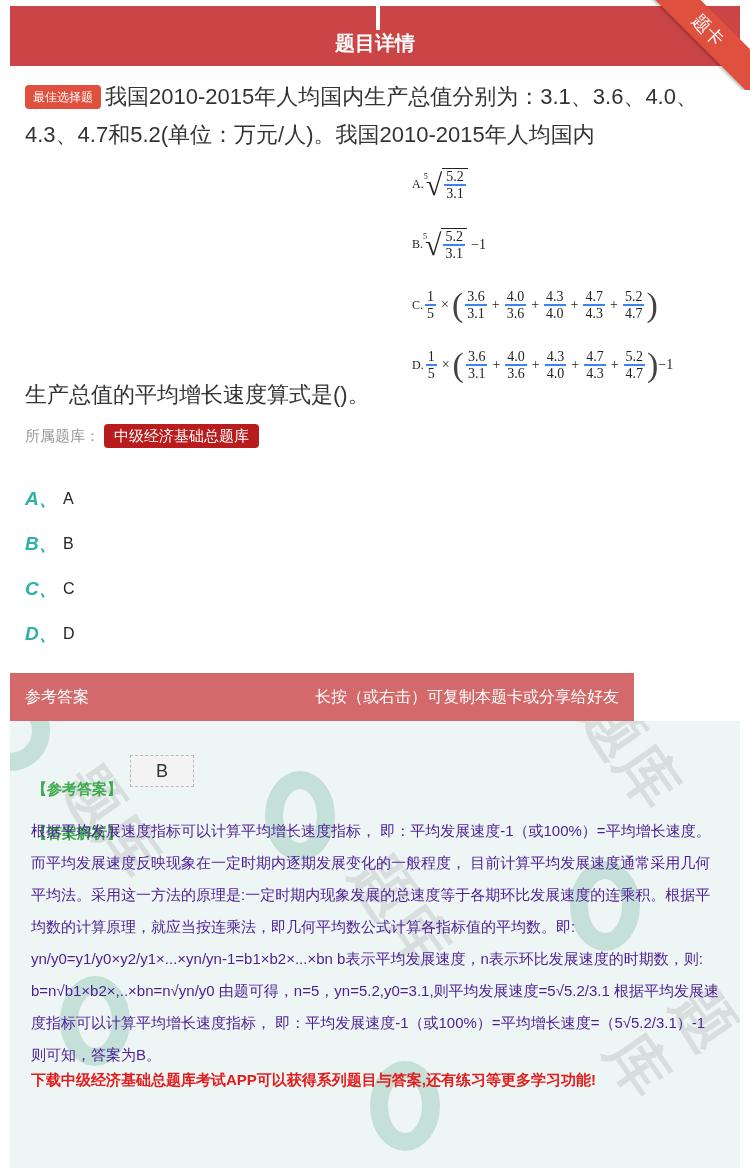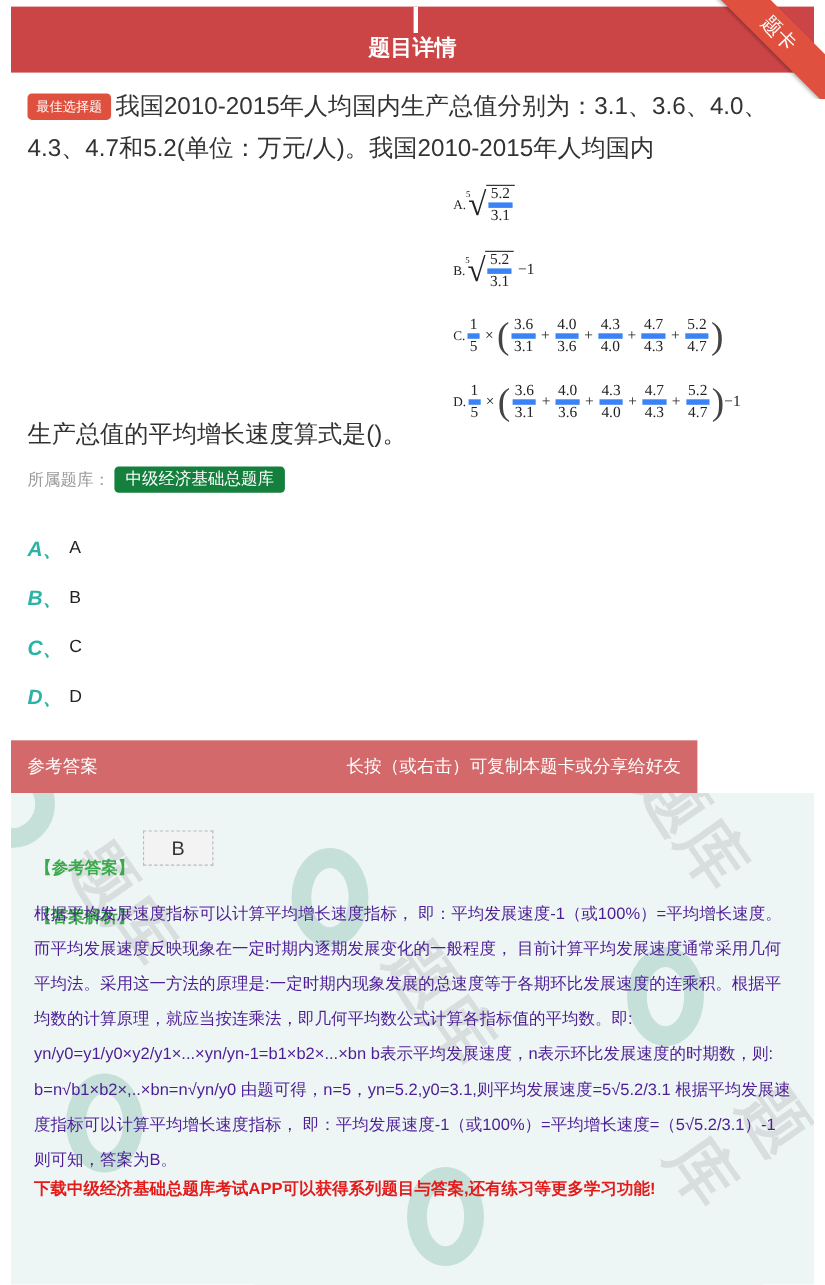--- a/index.html
+++ b/index.html
@@ -32,36 +32,36 @@
   .type-badge {
     display: inline-block; background: #e0503f; color: #fff; font-size: 12px;
     line-height: 24px; padding: 0 8px; border-radius: 4px; vertical-align: 3px; margin-right: 4px;
   }
   .formula-img {
     position: absolute; left: 402px; top: 160px; width: 270px; height: 232px; background: #fff;
     font-family: "Liberation Serif", serif; color: #222;
   }
   .frow { position: absolute; left: 10px; display: flex; align-items: center; font-size: 12px; }
   .frac { display: inline-flex; flex-direction: column; align-items: center; font-size: 14px; margin: 0 2px; }
-  .frac .n { border-bottom: 5px solid #3b82f6; padding: 0 2px; line-height: 15px; }
+  .frac .n { border-bottom: 2px solid #3b82f6; padding: 0 2px; line-height: 15px; }
   .frac .d { line-height: 15px; padding: 0 2px; }
   .root { display: inline-flex; align-items: center; }
   .root .idx { font-size: 8px; margin-right: -2px; align-self: flex-start; margin-top: 4px; }
   .root .sym { font-size: 30px; line-height: 30px; }
   .root .body { border-top: 1px solid #222; display: inline-flex; }
   .plus { margin: 0 3px; font-size: 14px; }
   .paren { font-size: 34px; line-height: 34px; font-weight: 100; color: #444; }
 
   .question-end {
     position: absolute; left: 25px; top: 380px; font-size: 22px; color: #333;
   }
   .bank-row { position: absolute; left: 25px; top: 424px; display: flex; align-items: center; }
   .bank-label { color: #999; font-size: 15px; }
   .bank-badge {
-    background: #15803d; color: #fff; font-size: 15px; padding: 0 10px; line-height: 24px;
+    background: #b91c1c; color: #fff; font-size: 15px; padding: 0 10px; line-height: 24px;
     border-radius: 4px; margin-left: 4px;
   }
 
   .options { position: absolute; left: 25px; top: 476px; }
   .option { height: 45px; display: flex; align-items: center; }
   .option .letter { color: #2bb3a6; font-weight: bold; font-style: italic; font-size: 19px; width: 38px; }
   .option .text { color: #222; font-size: 16px; }
 
   .answer-header {
     position: absolute; left: 10px; top: 673px; width: 624px; height: 48px;

